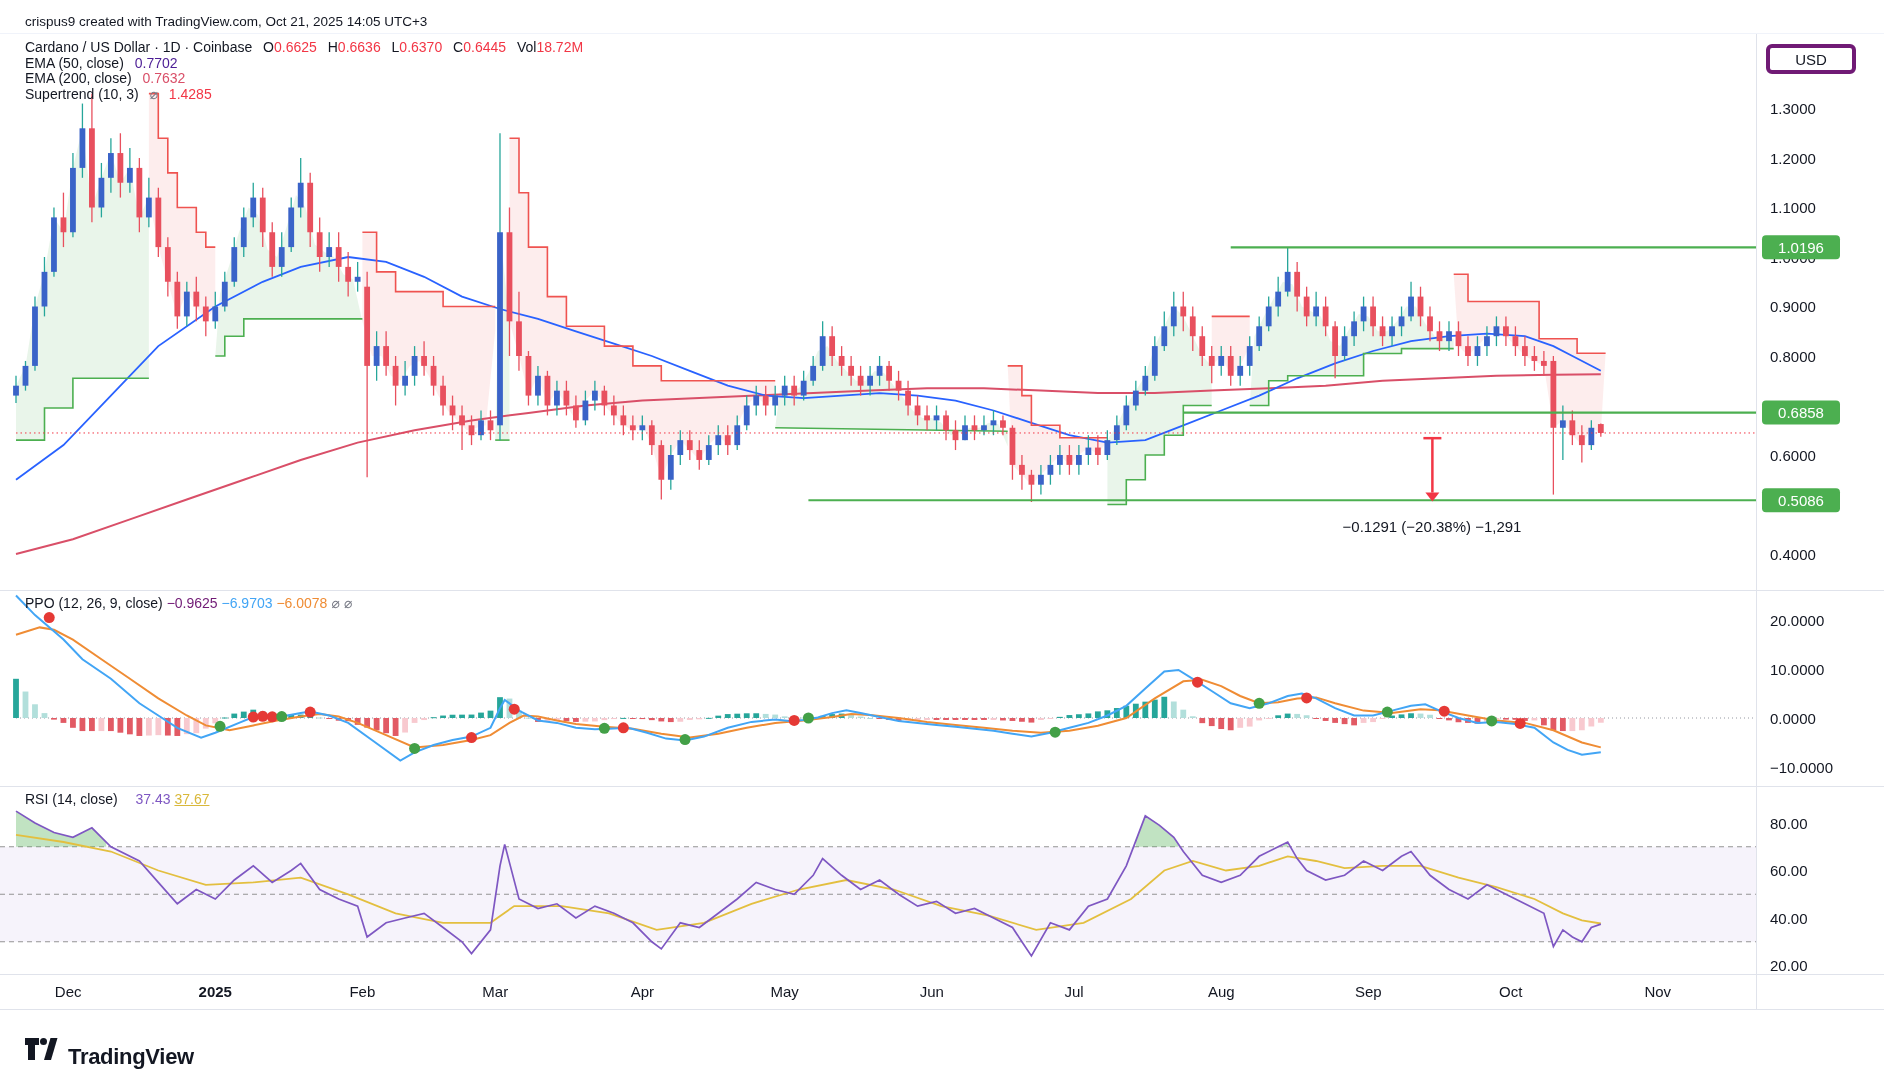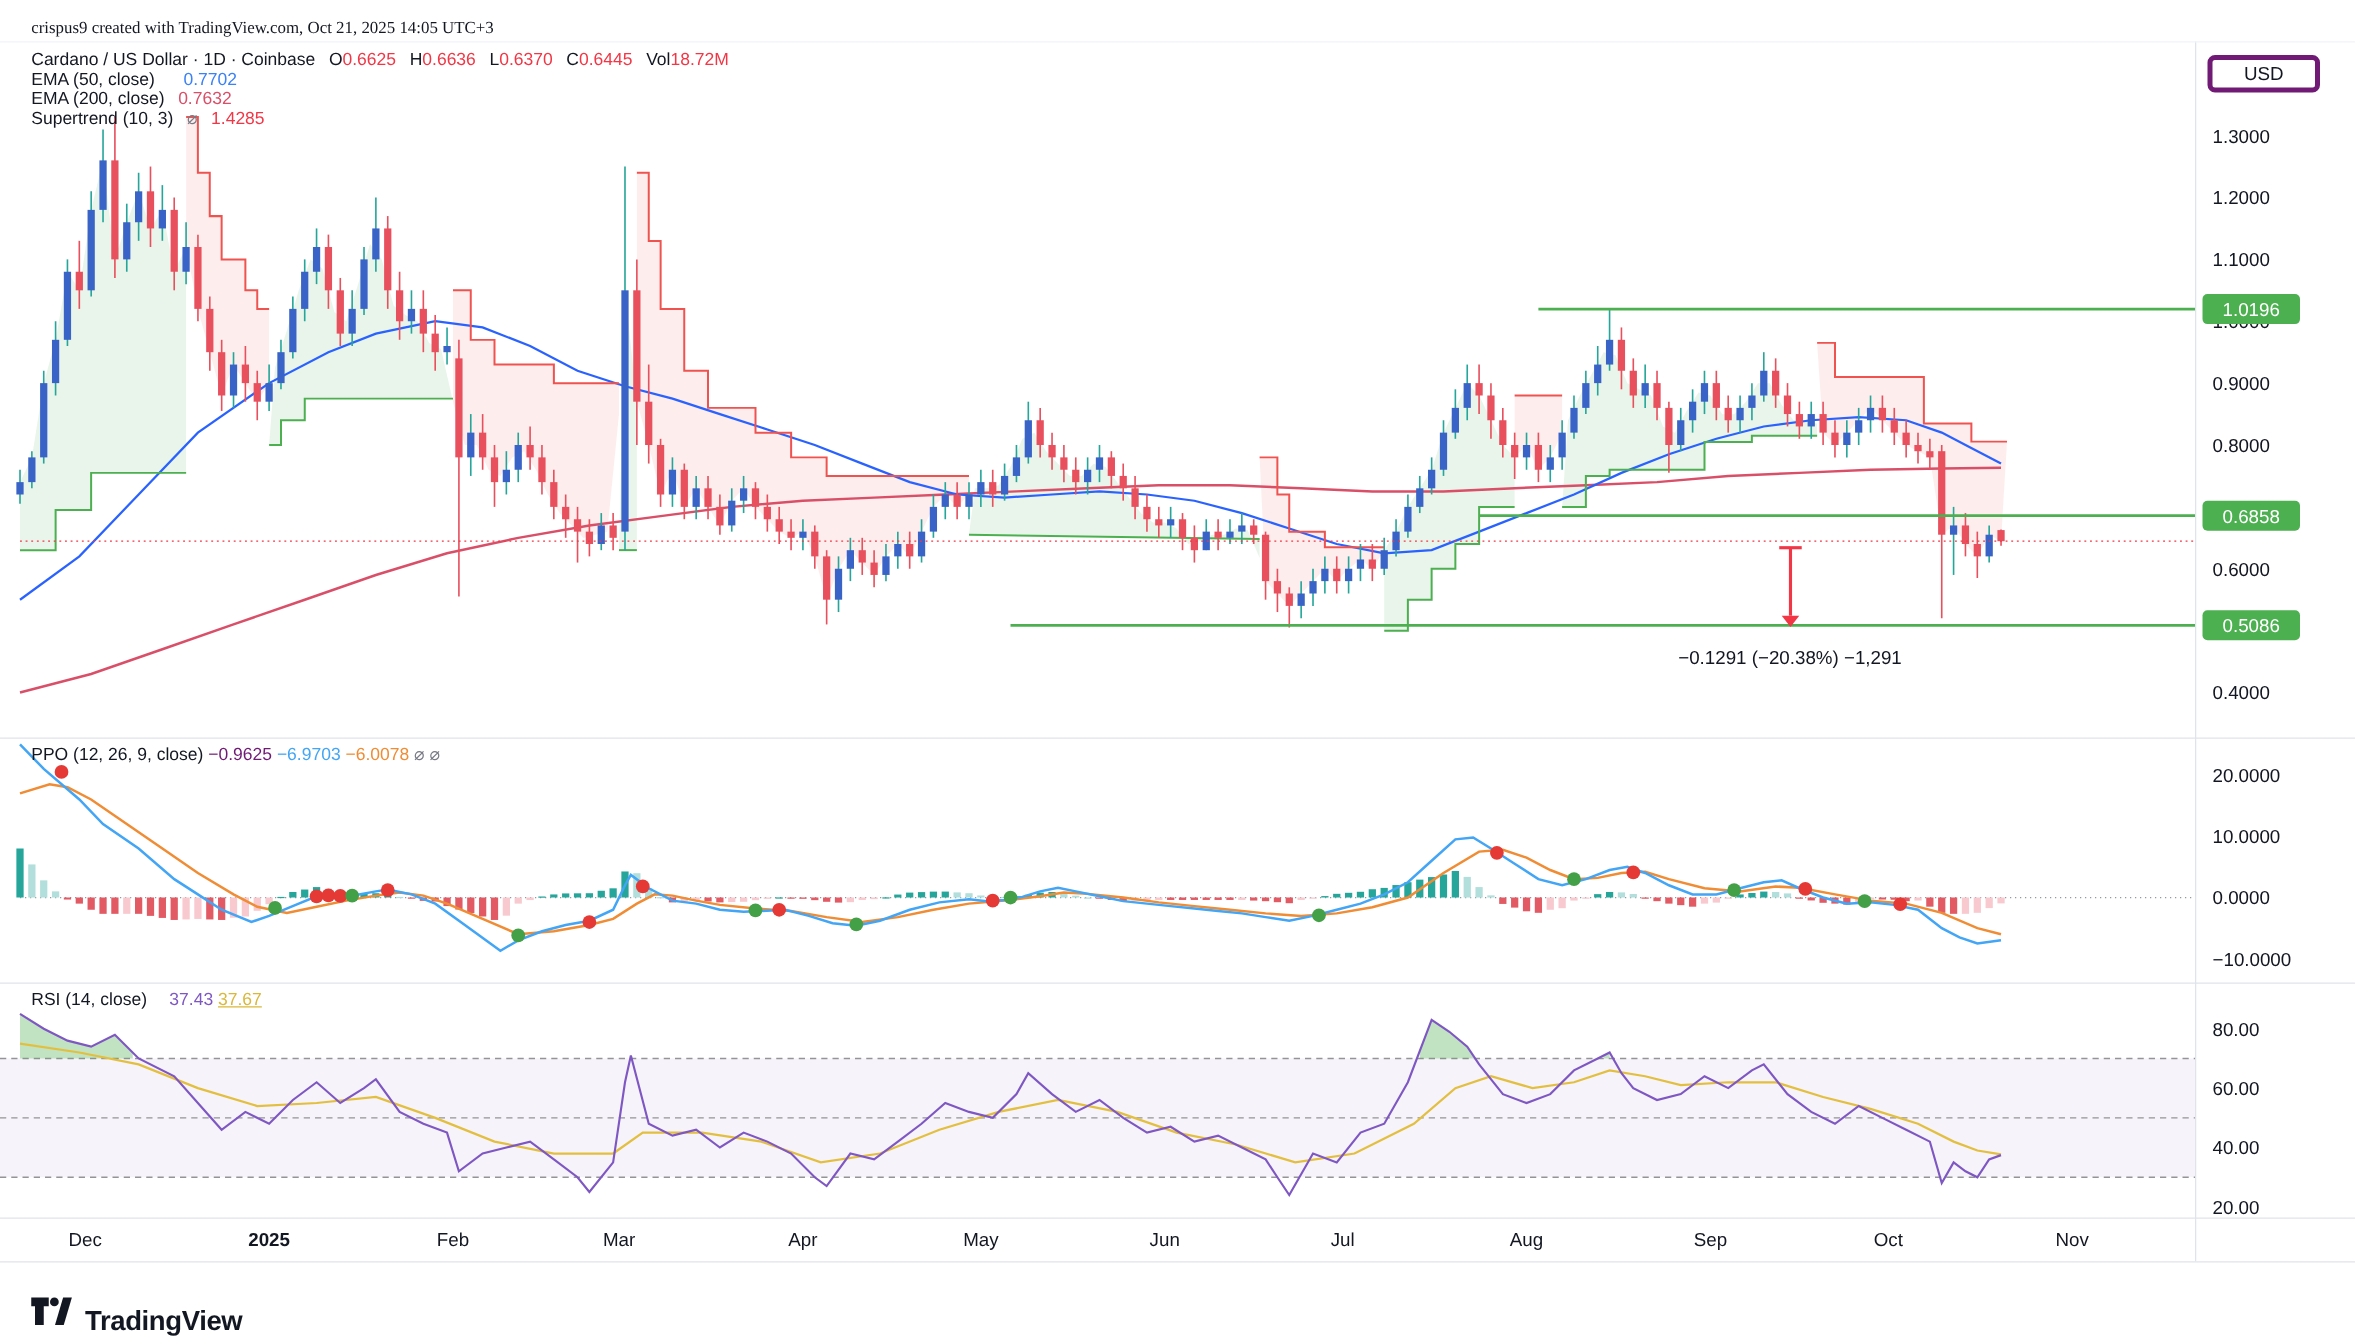--- a/index.html
+++ b/index.html
@@ -1,25 +1,25 @@
 <!DOCTYPE html>
 <html><head>
 <meta charset="utf-8">
 <style>
   html,body{margin:0;padding:0;background:#fff;}
   body{font-family:"Liberation Sans","DejaVu Sans",sans-serif;color:#131722;}
   #stage{position:relative;width:1884px;height:1072px;background:#fff;overflow:hidden;}
   #chart-svg{position:absolute;left:0;top:0;}
-  .attribution{position:absolute;left:25px;top:14px;font-size:13.5px;color:#131722;font-family:Liberation Serif, serif;}
+  .attribution{position:absolute;left:25px;top:14px;font-size:13.5px;color:#131722;}
   .legend{position:absolute;left:25px;top:40px;line-height:15.5px;}
   .legend-row{font-size:14px;margin-bottom:0;height:15.5px;white-space:nowrap;}
   .legend-row .t{color:#131722;}
   .legend-row .sp{display:inline-block;width:7px;}
   .v-red{color:#f23645;}
-  .v-blue{color:#3b82f6;margin-left:12px;}
+  .v-blue{color:#4c1d95;}
   .v-rose{color:#d94f68;}
   .v-pink{color:#701a75;}
   .v-ppoblue{color:#42a5f5;}
   .v-orange{color:#ef8c34;}
   .v-purple{color:#7e57c2;margin-left:14px;}
   .v-yellow{color:#d9b83a;text-decoration:underline;}
   .v-gray{color:#787b86;}
   .ppo-legend{position:absolute;left:25px;top:595px;font-size:14px;white-space:nowrap;}
   .rsi-legend{position:absolute;left:25px;top:791px;font-size:14px;white-space:nowrap;}
   .usd-btn{position:absolute;left:1766px;top:44px;width:90px;height:30px;border:4px solid #701a75;border-radius:6px;box-sizing:border-box;font-size:15px;color:#131722;display:flex;align-items:center;justify-content:center;background:#fff;}

